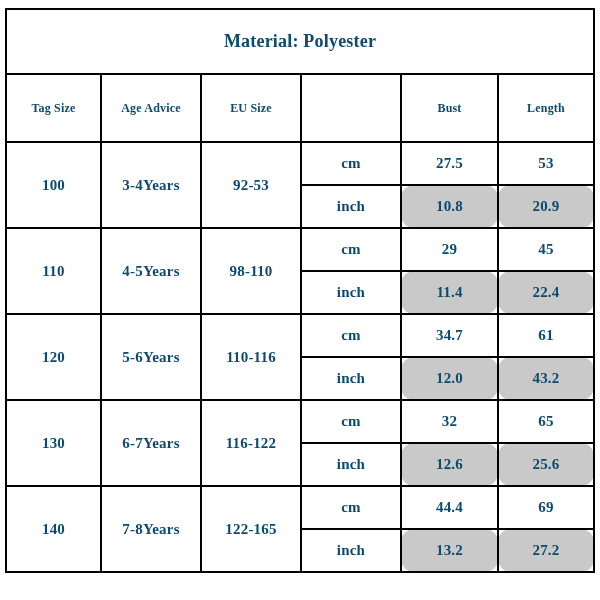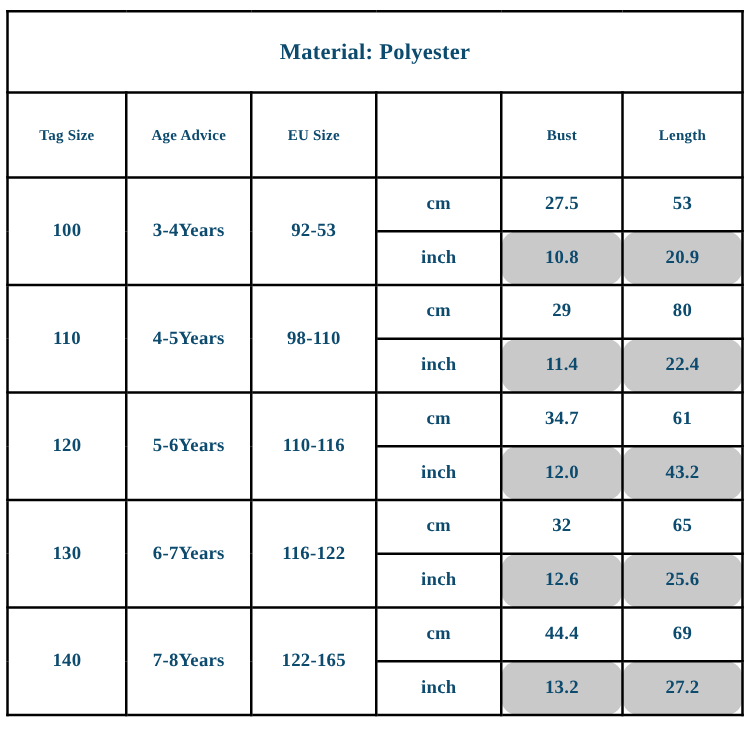--- a/index.html
+++ b/index.html
@@ -96,21 +96,21 @@
       <td class="gray">10.8</td>
       <td class="gray">20.9</td>
     </tr>
 
     <tr class="data-row">
       <td rowspan="2">110</td>
       <td rowspan="2">4-5Years</td>
       <td rowspan="2">98-110</td>
       <td>cm</td>
       <td>29</td>
-      <td>80</td>
+      <td>45</td>
     </tr>
     <tr class="data-row">
       <td>inch</td>
       <td class="gray">11.4</td>
       <td class="gray">22.4</td>
     </tr>
 
     <tr class="data-row">
       <td rowspan="2">120</td>
       <td rowspan="2">5-6Years</td>

